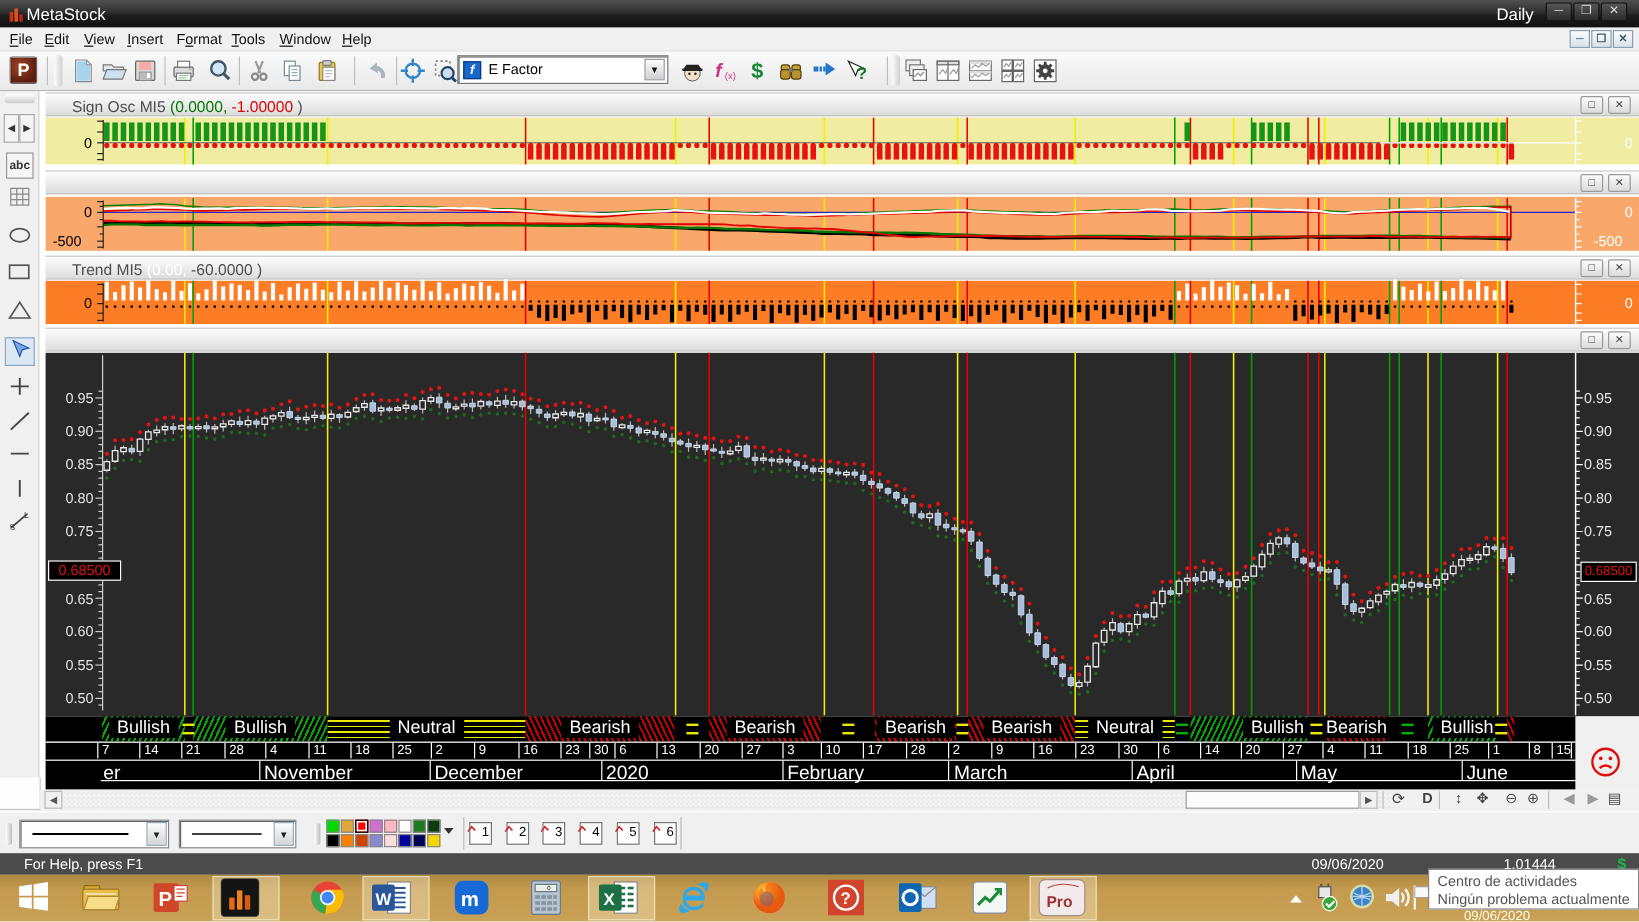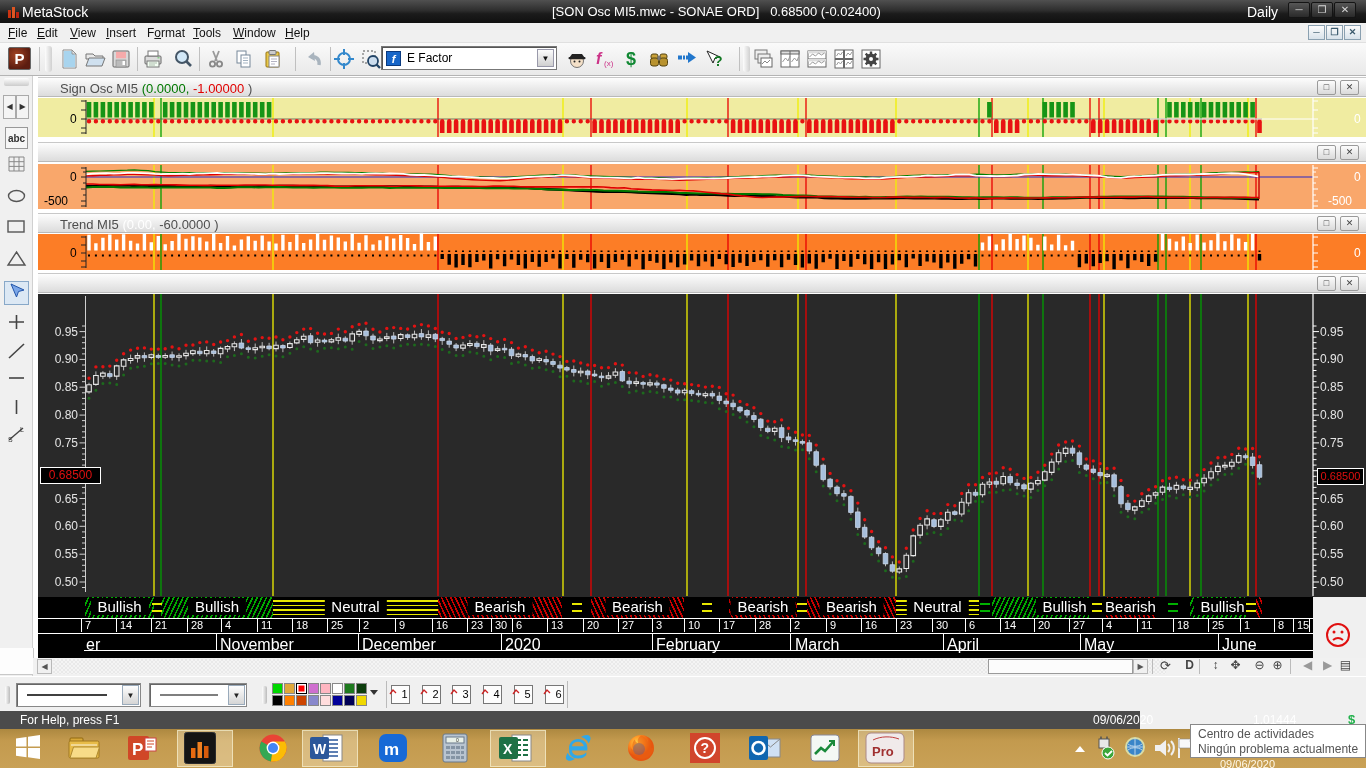--- a/index.html
+++ b/index.html
@@ -43,36 +43,35 @@
 #sbrow{left:33px;top:658px;width:1333px;height:18px;background:#f1f1f1}
 .sbtn{position:absolute;top:1px;width:15px;height:15px;background:#f0f0f0;border:1px solid #b9b9b9;color:#555;font-size:8px;text-align:center;line-height:13px}
 .cbtn{position:absolute;top:0px;height:17px;color:#444;font-size:12px;text-align:center}
 
 #btb{left:0;top:676px;width:1366px;height:35px;background:#f0f0f0;border-top:1px solid #fff}
 .combo{position:absolute;top:6px;height:24px;background:#fff;border:1px solid #888;box-shadow:inset 1px 1px 0 #666}
 .combo .arr{position:absolute;right:1px;top:1px;width:17px;height:20px;background:linear-gradient(#fdfdfd,#d5d5d5);border:1px solid #9ab;text-align:center;font-size:8px;line-height:19px;color:#222}
 .pcell{position:absolute;width:11px;height:11px;border:1px solid #888}
 .nbtn{position:absolute;top:8px;width:19px;height:19px;background:#fdfdfd;border:1px solid #777;font-size:11px;color:#000;text-align:center;line-height:17px}
 
-#status{left:0;top:711px;width:1140px;height:18px;background:#4b4b4b;color:#fff;font-size:12px}
+#status{left:0;top:711px;width:1366px;height:18px;background:#4b4b4b;color:#fff;font-size:12px}
 
 #task{left:0;top:729px;width:1366px;height:39px;background:linear-gradient(#ad8840,#c39a4e 30%,#c9a156)}
 .tk{position:absolute;top:4px;width:30px;height:30px}
 .tkbox{position:absolute;top:1px;width:56px;height:37px;background:rgba(255,244,214,.35);border:1px solid rgba(255,255,230,.55)}
 svg{position:absolute;left:0;top:0}
 </style></head><body>
 
 <div class="abs" id="title">
  <svg width="16" height="16" style="left:6px;top:4px">
       <rect x="2" y="6" width="3" height="8" fill="#cc3311"></rect>
       <rect x="6" y="3" width="3" height="11" fill="#dd5522"></rect>
       <rect x="10" y="8" width="3" height="6" fill="#bb2211"></rect>
     </svg>
  <span class="t" style="left:22px;font-size:14px">MetaStock</span>
- <span class="t" style="left:552px">[SON Osc MI5.mwc - SONAE ORD]&nbsp;&nbsp;&nbsp;0.68500 (-0.02400)</span>
  <span class="t" style="left:1247px;font-size:14px">Daily</span>
  <div class="winbtn" style="left:1288px">─</div>
  <div class="winbtn" style="left:1311px">❐</div>
  <div class="winbtn" style="left:1334px">✕</div>
 </div>
 
 <div class="abs" id="menu">
  <span style="left:8px"><u>F</u>ile</span>
  <span style="left:37px"><u>E</u>dit</span>
  <span style="left:70px"><u>V</u>iew</span>

